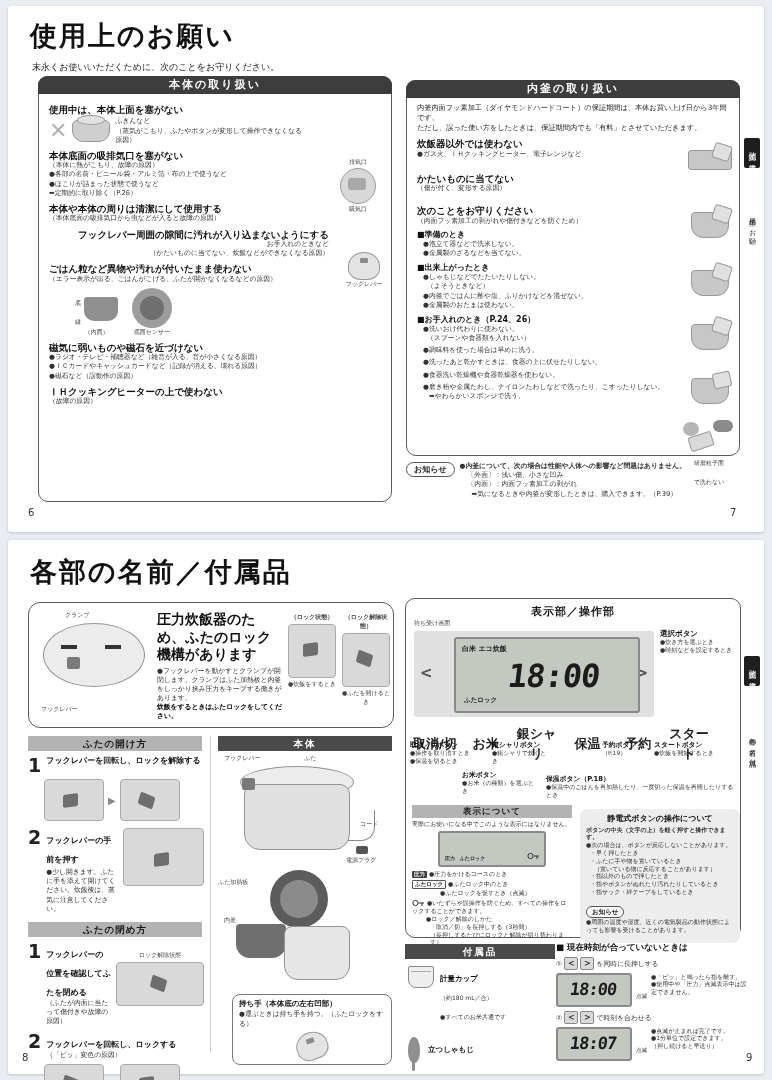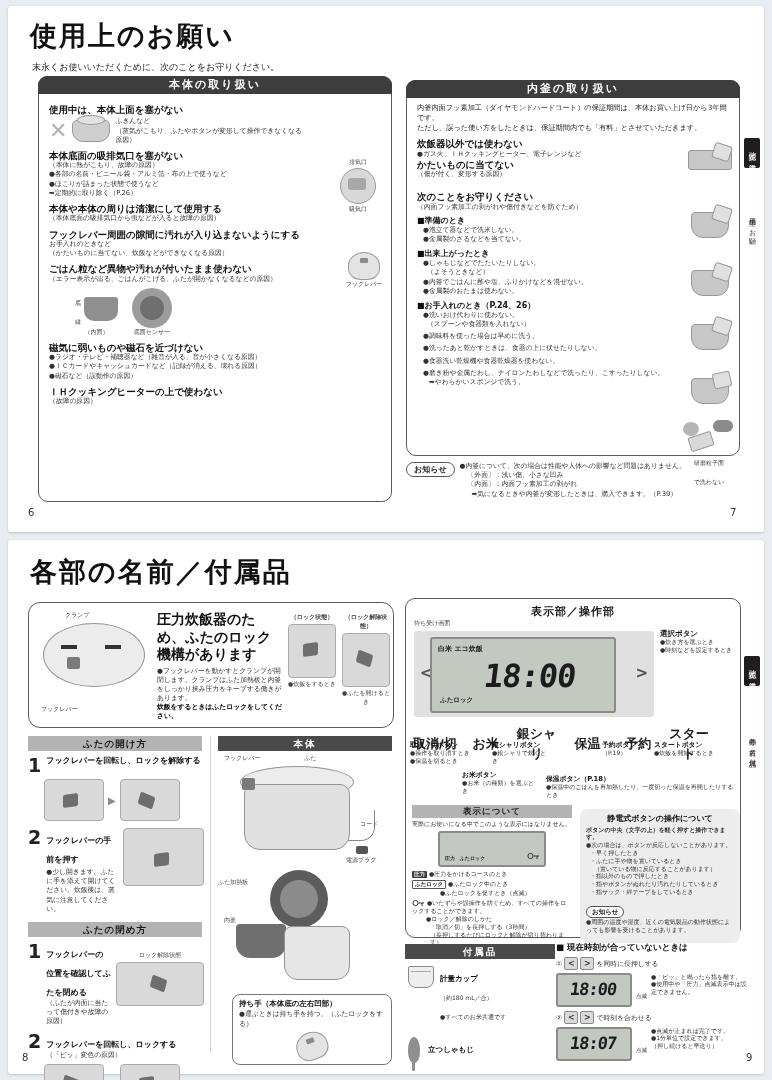--- a/index.html
+++ b/index.html
@@ -121,21 +121,21 @@
           <div class="lbl">排気口</div>
           <div class="ventcircle" style="margin:1px auto;"></div>
           <div class="lbl">吸気口</div>
         </div>
 
         <div>
           <div class="ih">本体や本体の周りは清潔にして使用する</div>
           <div class="s">（本体底面の吸排気口から虫などが入ると故障の原因）</div>
         </div>
 
-        <div style="padding-right:52px;">
+        <div style="padding-right:52px;text-align:right;">
           <div class="ih">フックレバー周囲の隙間に汚れが入り込まないようにする</div>
           <div class="s">お手入れのときなど</div>
           <div class="s">（かたいものに当てない、炊飯などができなくなる原因）</div>
         </div>
         <div class="abs" style="right:2px;top:158px;width:50px;text-align:center;">
           <div class="minicooker" style="margin:0 auto;"></div>
           <div class="lbl">フックレバー</div>
         </div>
 
         <div>
@@ -175,21 +175,21 @@
     </div>
     <div class="abs pnum" style="left:20px;top:501px;">6</div>
 
     <div class="rbox" style="left:398px;top:74px;width:332px;height:374px;">
       <div class="rhead">内釜の取り扱い</div>
       <div class="rbody" style="padding-right:60px;">
         <div class="s2" style="margin-right:-52px;">内釜内面フッ素加工（ダイヤモンドハードコート）の保証期間は、本体お買い上げ日から3年間です。</div>
         <div class="s2" style="margin-right:-52px;">ただし、誤った使い方をしたときは、保証期間内でも「有料」とさせていただきます。</div>
         <div class="ih">炊飯器以外では使わない</div>
         <div class="s">●ガス火、ＩＨクッキングヒーター、電子レンジなど</div>
-        <div class="ih" style="margin-top:0;">かたいものに当てない</div>
+        <div class="ih" style="margin-top:14px;">かたいものに当てない</div>
         <div class="s">（傷が付く、変形する原因）</div>
         <div class="ih" style="margin-top:12px;">次のことをお守りください</div>
         <div class="s">（内面フッ素加工の剥がれや傷付きなどを防ぐため）</div>
         <div class="sh" style="margin-top:4px;">■準備のとき</div>
         <div class="s" style="margin-left:6px;">●泡立て器などで洗米しない。</div>
         <div class="s" style="margin-left:6px;">●金属製のざるなどを当てない。</div>
         <div class="sh" style="margin-top:5px;">■出来上がったとき</div>
         <div class="s" style="margin-left:6px;">●しゃもじなどでたたいたりしない。</div>
         <div class="s" style="margin-left:10px;">（よそうときなど）</div>
         <div class="s" style="margin-left:6px;">●内釜でごはんに酢や塩、ふりかけなどを混ぜない。</div>
@@ -232,21 +232,21 @@
             <span class="lbl">で洗わない</span>
           </div>
         </div>
       </div>
     </div>
 
     <div class="abs" style="left:398px;top:456px;width:334px;">
       <div class="row" style="align-items:flex-start;gap:5px;">
         <span class="pill">お知らせ</span>
         <span style="flex:1;">
-          <span class="s" style="display:block;">●内釜について、次の場合は性能や人体への影響など問題はありません。</span>
+          <span class="s" style="display:block;font-weight:bold;">●内釜について、次の場合は性能や人体への影響など問題はありません。</span>
           <span class="s" style="display:block;margin-left:8px;">〔外面〕：浅い傷、小さな凹み</span>
           <span class="s" style="display:block;margin-left:8px;">〔内面〕：内面フッ素加工の剥がれ</span>
           <span class="s" style="display:block;margin-left:12px;">➡気になるときや内釜が変形したときは、購入できます。（P.39）</span>
         </span>
       </div>
     </div>
     <div class="abs pnum" style="left:722px;top:501px;">7</div>
 
     <div class="vtabblack" style="left:736px;top:132px;">確認と準備</div>
     <div class="vtabtext" style="left:739px;top:206px;">使用上のお願い</div>
@@ -373,21 +373,21 @@
       </div>
     </div>
 
     <div class="rbox" style="left:397px;top:58px;width:334px;height:338px;">
       <div style="text-align:center;font-size:11px;font-weight:700;margin-top:5px;letter-spacing:1px;">表示部／操作部</div>
       <div class="lbl" style="position:absolute;left:8px;top:20px;">待ち受け画面</div>
 
       <div class="panel" style="left:8px;top:32px;width:240px;height:86px;">
         <span class="arrowg" style="position:absolute;left:6px;top:33px;">&lt;</span>
         <span class="arrowg" style="position:absolute;right:6px;top:33px;">&gt;</span>
-        <div class="lcd" style="position:absolute;left:16px;top:6px;width:182px;height:72px;">
+        <div class="lcd" style="position:absolute;left:40px;top:6px;width:182px;height:72px;">
           <div style="position:absolute;left:6px;top:5px;font-size:7px;font-weight:700;color:#222;">白米 エコ炊飯</div>
           <div class="lcdtime" style="position:absolute;left:52px;top:18px;font-size:32px;">18:00</div>
           <div style="position:absolute;left:8px;bottom:6px;font-size:6.5px;font-weight:700;color:#222;">ふたロック</div>
         </div>
       </div>
 
       <div class="abs" style="left:254px;top:30px;width:76px;">
         <div class="annh" style="font-size:7.5px;">選択ボタン</div>
         <div class="anns">●炊き方を選ぶとき</div>
         <div class="anns">●時刻などを設定するとき</div>

